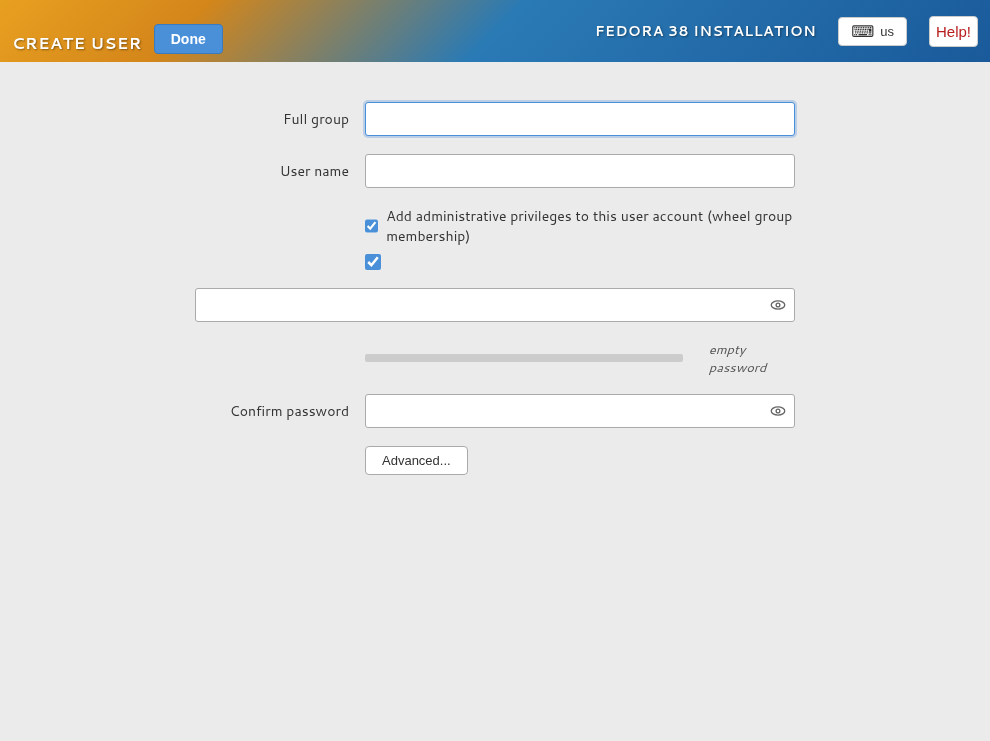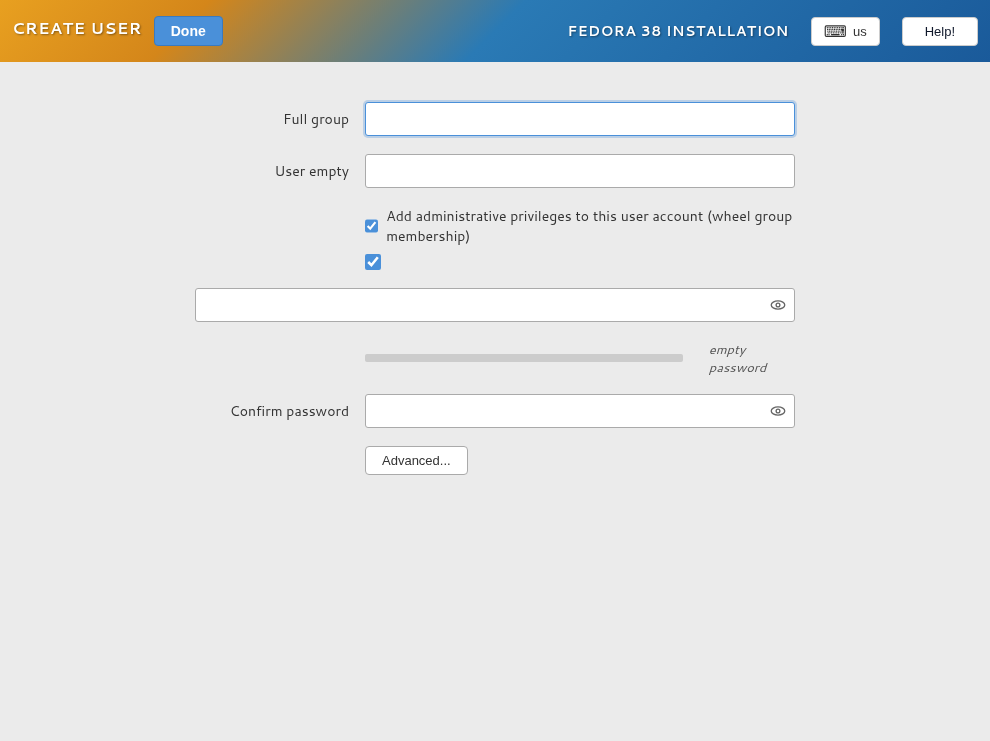--- a/index.html
+++ b/index.html
@@ -22,22 +22,22 @@
       width: 100%;
       height: 62px;
       position: relative;
       display: flex;
       align-items: stretch;
       background: linear-gradient(135deg, #e8a020 0%, #d4861a 20%, #2a7ab5 50%, #1a5a9a 100%);
     }
 
     .header-left {
       display: flex;
-      align-items: flex-start;
-      padding: 16px 12px;
+      align-items: flex-end;
+      padding: 8px 12px;
       flex: 0 0 auto;
     }
 
     .page-title {
       color: white;
       font-size: 16px;
       font-weight: bold;
       text-shadow: 1px 1px 2px rgba(0,0,0,0.4);
       letter-spacing: 0.5px;
     }
@@ -84,24 +84,24 @@
     }
 
     .keyboard-icon {
       font-size: 16px;
     }
 
     .help-button {
       background: white;
       border: 1px solid #ccc;
       border-radius: 4px;
-      padding: 6px 22px;
-      font-size: 13px;
-      cursor: pointer;
-      color: #0f172a;
+      padding: 6px 6px;
+      font-size: 15px;
+      cursor: pointer;
+      color: #b91c1c;
     }
 
     
     .main-content {
       width: 100%;
       height: calc(741px - 62px);
       background-color: #ebebeb;
       display: flex;
       align-items: flex-start;
       justify-content: center;
@@ -267,21 +267,21 @@
   <div class="form-container">
 
     <div class="form-row">
       <label class="form-label">Full group</label>
       <div class="form-input-wrapper">
         <input type="text" class="form-input focused" value="" style="">
       </div>
     </div>
 
     <div class="form-row">
-      <label class="form-label">User empty</label>
+      <label class="form-label">User name</label>
       <div class="form-input-wrapper">
         <input type="text" class="form-input" value="" style="">
       </div>
     </div>
 
     <div class="checkbox-area">
       <div class="checkbox-row">
         <input type="checkbox" class="checkbox-input" id="admin-checkbox" checked="" style="">
         <label class="checkbox-label" for="admin-checkbox">Add administrative privileges to this user account (wheel group membership)</label>
       </div>

